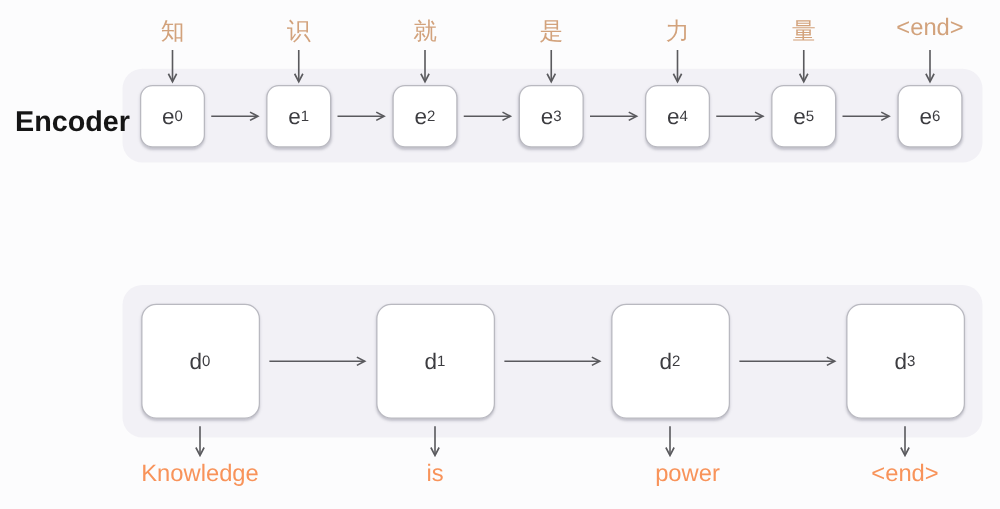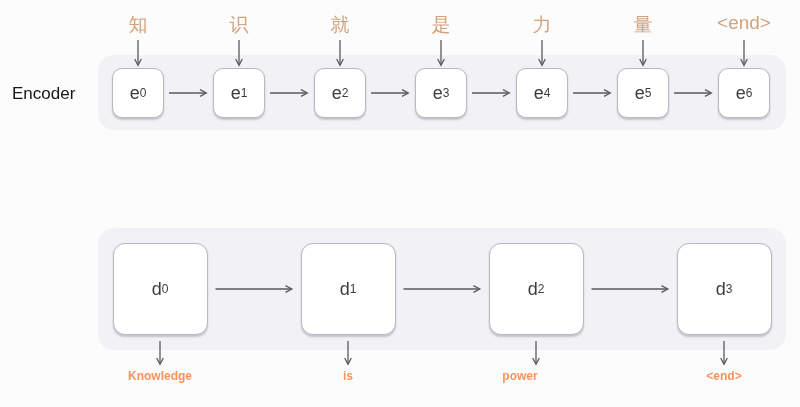--- a/index.html
+++ b/index.html
@@ -37,22 +37,22 @@
     width:688px;
     background:var(--container-bg);
     border-radius:16px;
   }
   .container.enc{top:55px;height:75px;}
   .container.dec{top:228px;height:122px;}
   .row-label{
     position:absolute;
     left:12px;
     width:84px;
-    font-size:17px;
-    font-weight:normal;
+    font-size:23px;
+    font-weight:bold;
     color:var(--label-text);
     text-align:left;
   }
   .row-label.enc{top:84px;}
   .row-label.dec{top:280px;}
   .cell{
     position:absolute;
     background:var(--cell-bg);
     border:1.5px solid var(--cell-border);
     box-shadow:0 1.5px 2px rgba(110,110,125,0.35);
@@ -72,22 +72,22 @@
     text-align:center;
     white-space:nowrap;
   }
   .io-label.input{
     top:12px;
     font-size:19px;
     color:var(--input-text);
   }
   .io-label.output{
     top:369px;
-    font-size:12px;
-    font-weight:bold;
+    font-size:19px;
+    font-weight:normal;
     color:var(--output-text);
   }
 </style>
 </head>
 <body>
 
 <div class="canvas">
   <div class="container enc"></div>
   <div class="container dec"></div>
   <svg class="arrow-layer" id="arrow-layer" viewBox="0 0 800 407">
@@ -161,20 +161,20 @@
       <div class="io-label output" style="left: 100px;">Knowledge</div>
       <div class="cell dec" style="left: 300.5px;">
         <span>d</span>
         <sub>1</sub>
       </div>
       <div class="io-label output" style="left: 288px;">is</div>
       <div class="cell dec" style="left: 488.5px;">
         <span>d</span>
         <sub>2</sub>
       </div>
-      <div class="io-label output" style="left: 460px;">power</div>
+      <div class="io-label output" style="left: 490px;">power</div>
       <div class="cell dec" style="left: 676.5px;">
         <span>d</span>
         <sub>3</sub>
       </div>
       <div class="io-label output" style="left: 664px;">&lt;end&gt;</div>
     </div>
 </div>
 
 </body></html>

